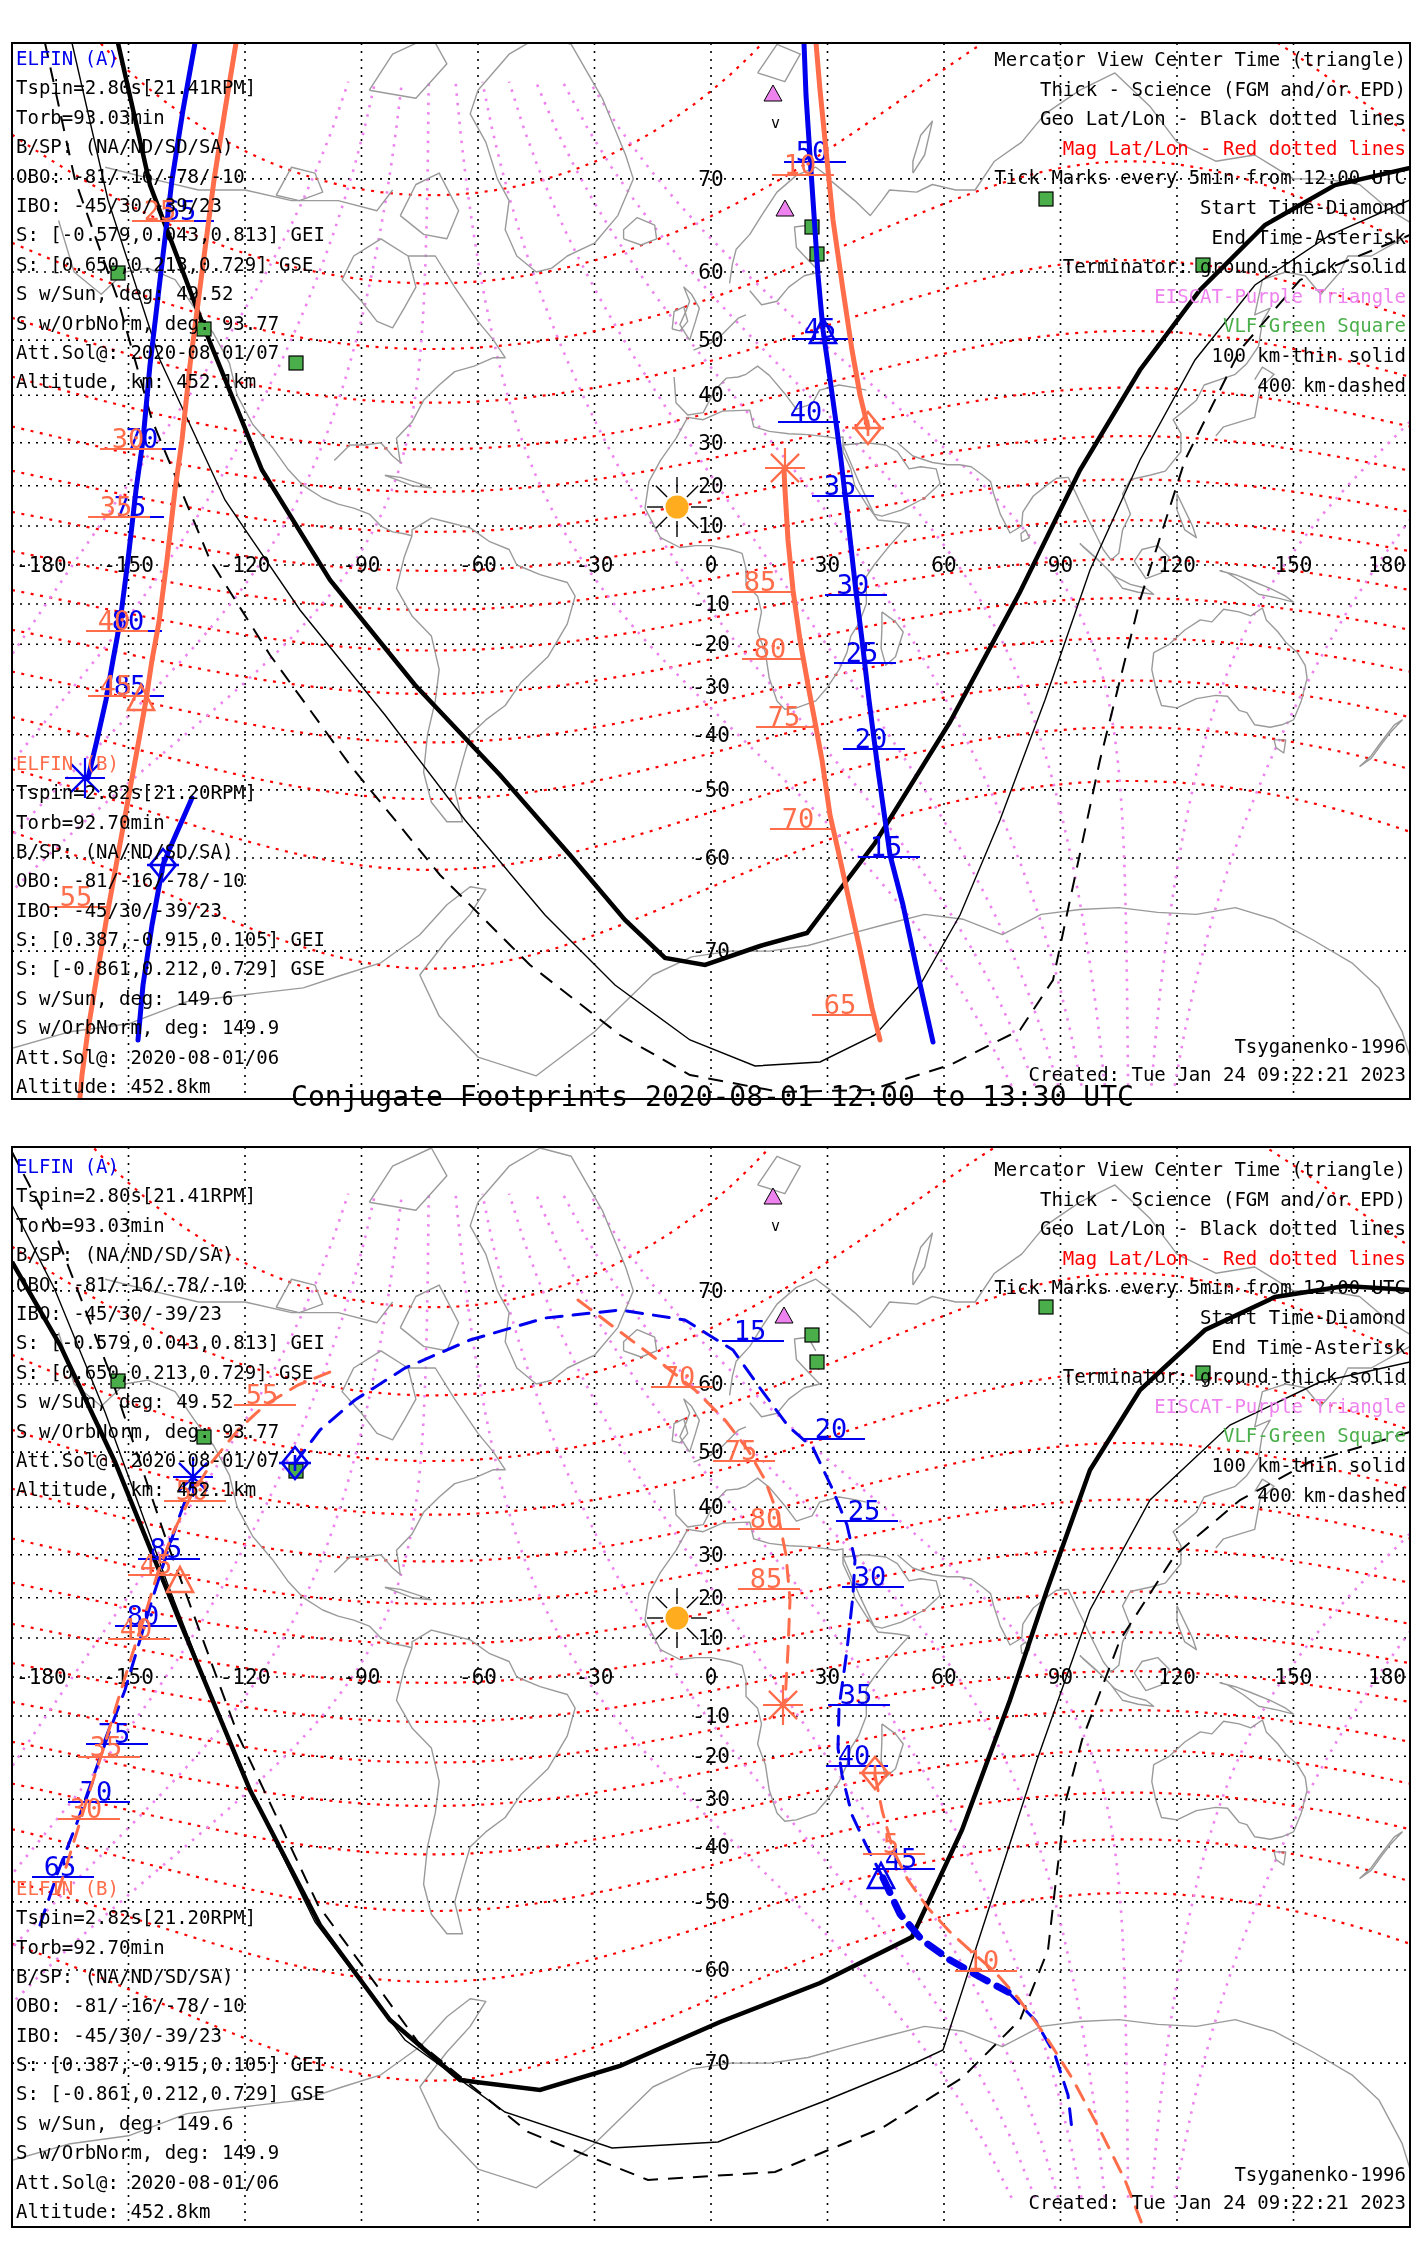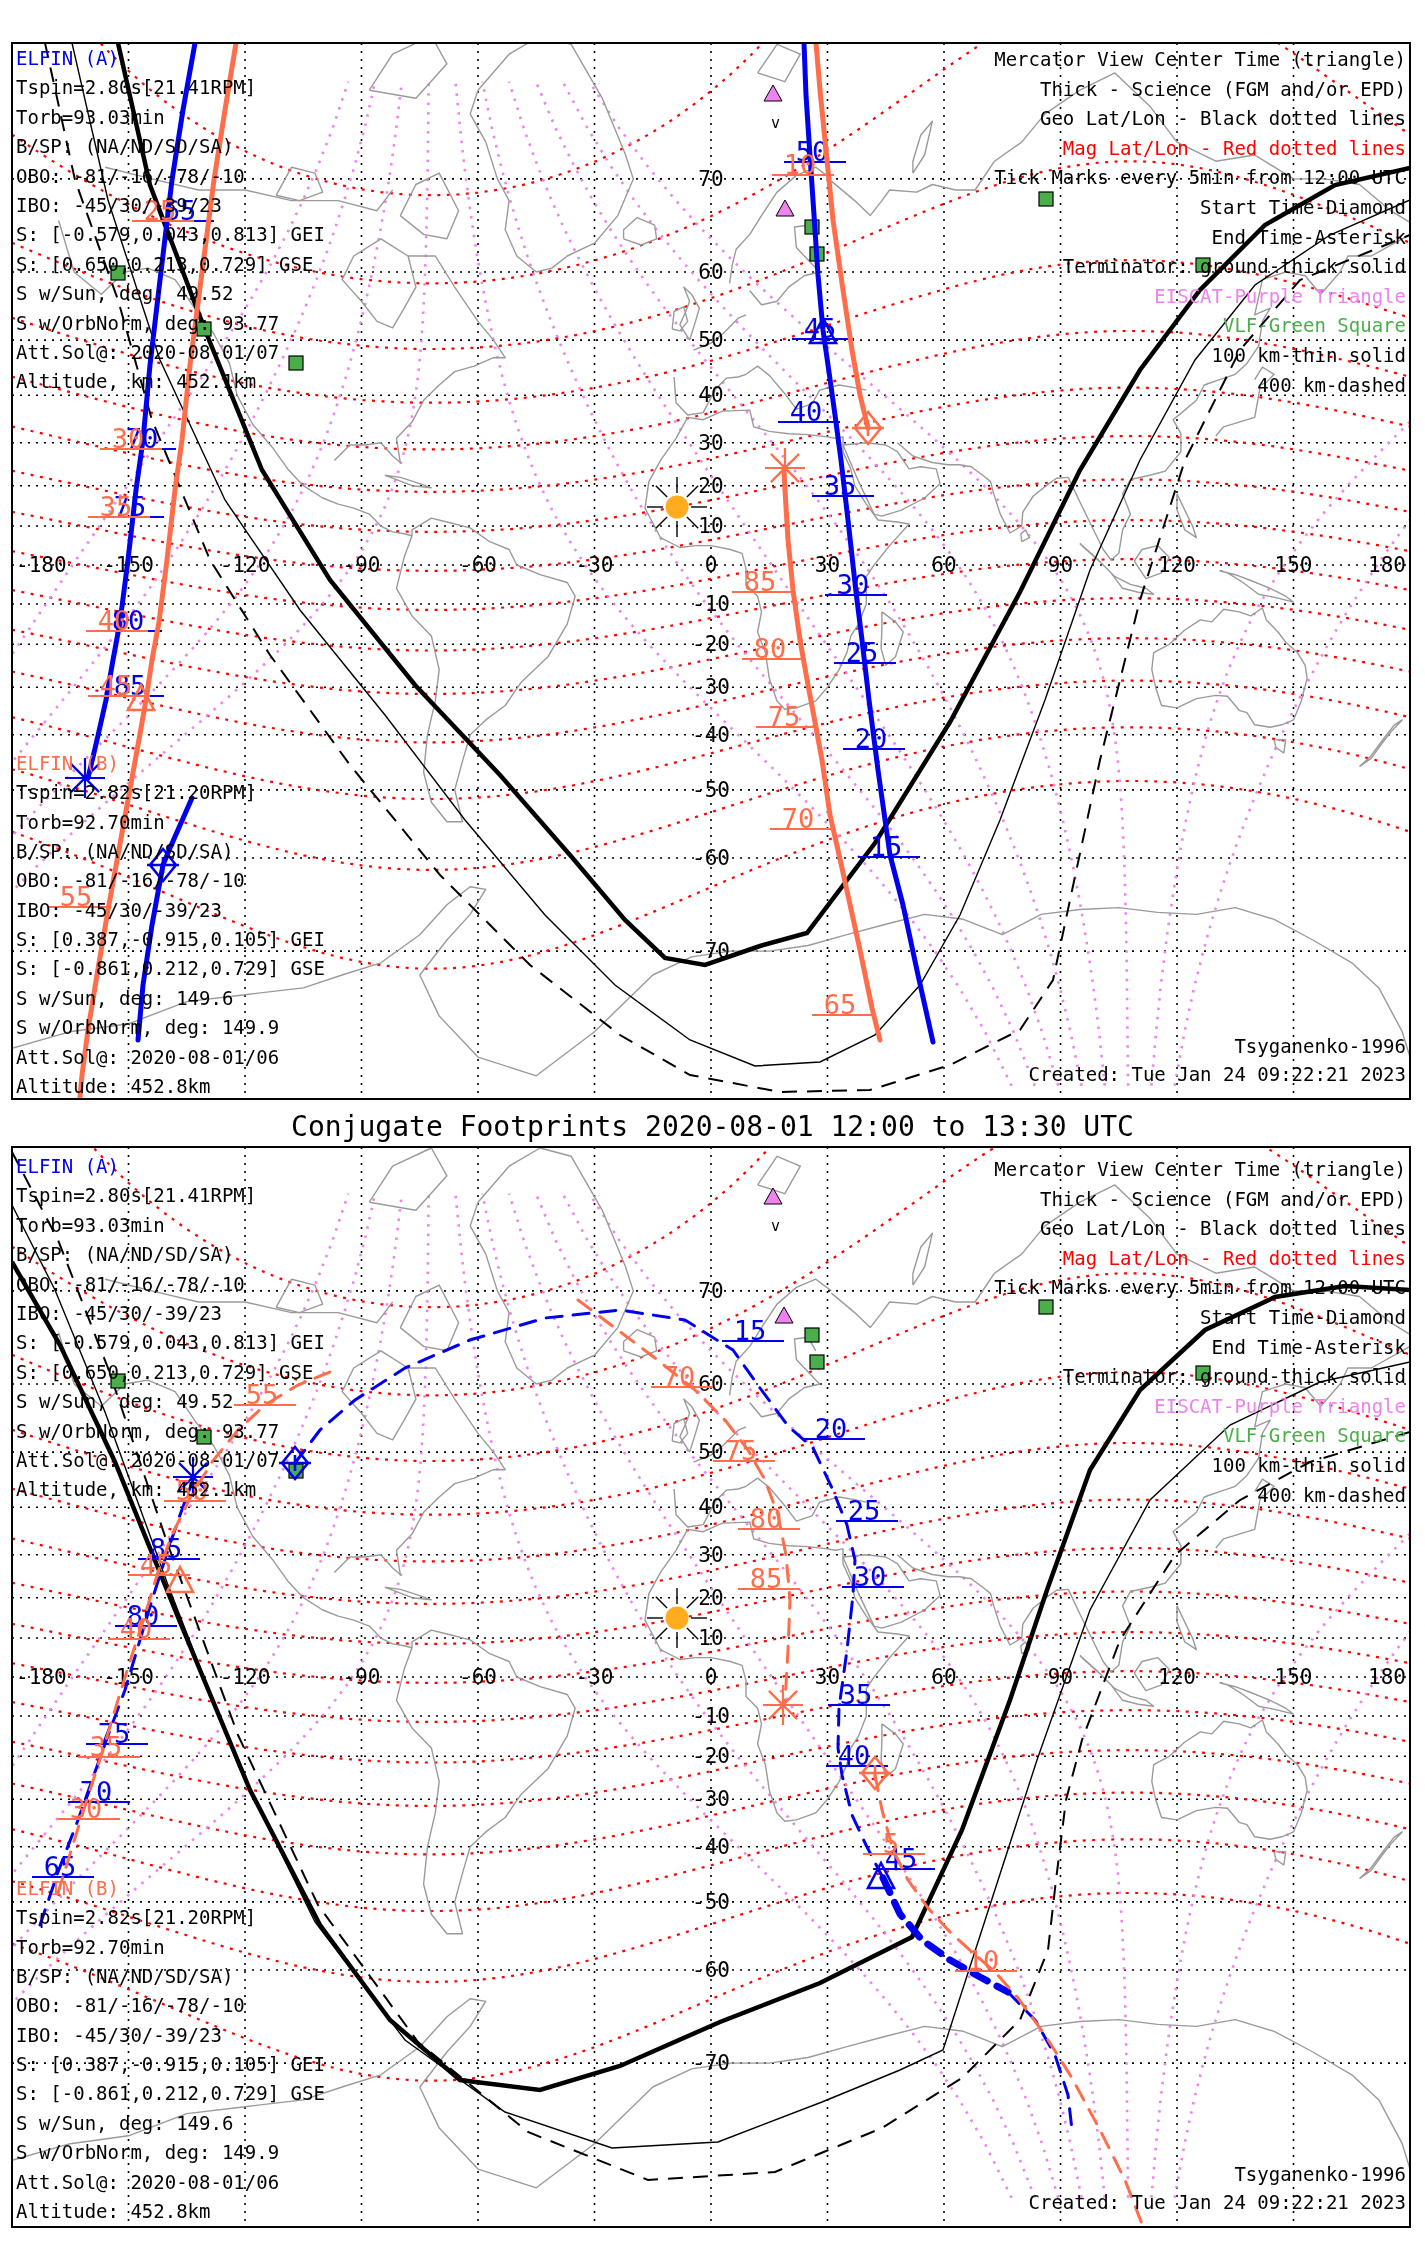--- a/index.html
+++ b/index.html
@@ -463,21 +463,21 @@
           <path d="M738 1589H800" stroke="#ff6d4a" stroke-width="2.2"></path>
           <text x="766" y="1588" fill="#ff6d4a" text-anchor="middle" font-size="27px" font-family="DejaVu Sans Mono, Liberation Mono, monospace">85</text>
           <path d="M875 1757L888 1773L875 1789L862 1773ZM859 1773H891M875 1765V1781" stroke="#ff6d4a" stroke-width="2.6" fill="none"></path>
           <path d="M763.0 1705.0L803.0 1705.0M768.9 1690.9L797.1 1719.1M783.0 1685.0L783.0 1725.0M797.1 1690.9L768.9 1719.1" stroke="#ff6d4a" stroke-width="2.2"></path>
           <path d="M180 1567L167 1592L193 1592Z" stroke="#ff6d4a" stroke-width="2.6" fill="none"></path>
         </g>
       </g>
       <rect x="12" y="1147" width="1398" height="1080" fill="none" stroke="#000" stroke-width="2"></rect>
     </svg>
 
-  <div class="txt title" id="title2" style="top: 1113px;">Conjugate Footprints 2020-08-01 12:00 to 13:30 UTC</div>
+  <div class="txt title" id="title2" style="top: 1083px;">Conjugate Footprints 2020-08-01 12:00 to 13:30 UTC</div>
 
   <div id="overlays">
       <div class="txt legend-line" style="top: 50px; color: rgb(0, 0, 0);">Mercator View Center Time (triangle)</div>
       <div class="txt legend-line" style="top: 79.6px; color: rgb(0, 0, 0);">Thick - Science (FGM and/or EPD)</div>
       <div class="txt legend-line" style="top: 109.2px; color: rgb(0, 0, 0);">Geo Lat/Lon - Black dotted lines</div>
       <div class="txt legend-line" style="top: 138.8px; color: rgb(255, 0, 0);">Mag Lat/Lon - Red dotted lines</div>
       <div class="txt legend-line" style="top: 168.4px; color: rgb(0, 0, 0);">Tick Marks every 5min from 12:00 UTC</div>
       <div class="txt legend-line" style="top: 198px; color: rgb(0, 0, 0);">Start Time-Diamond</div>
       <div class="txt legend-line" style="top: 227.6px; color: rgb(0, 0, 0);">End Time-Asterisk</div>
       <div class="txt legend-line" style="top: 257.2px; color: rgb(0, 0, 0);">Terminator: ground-thick solid</div>

